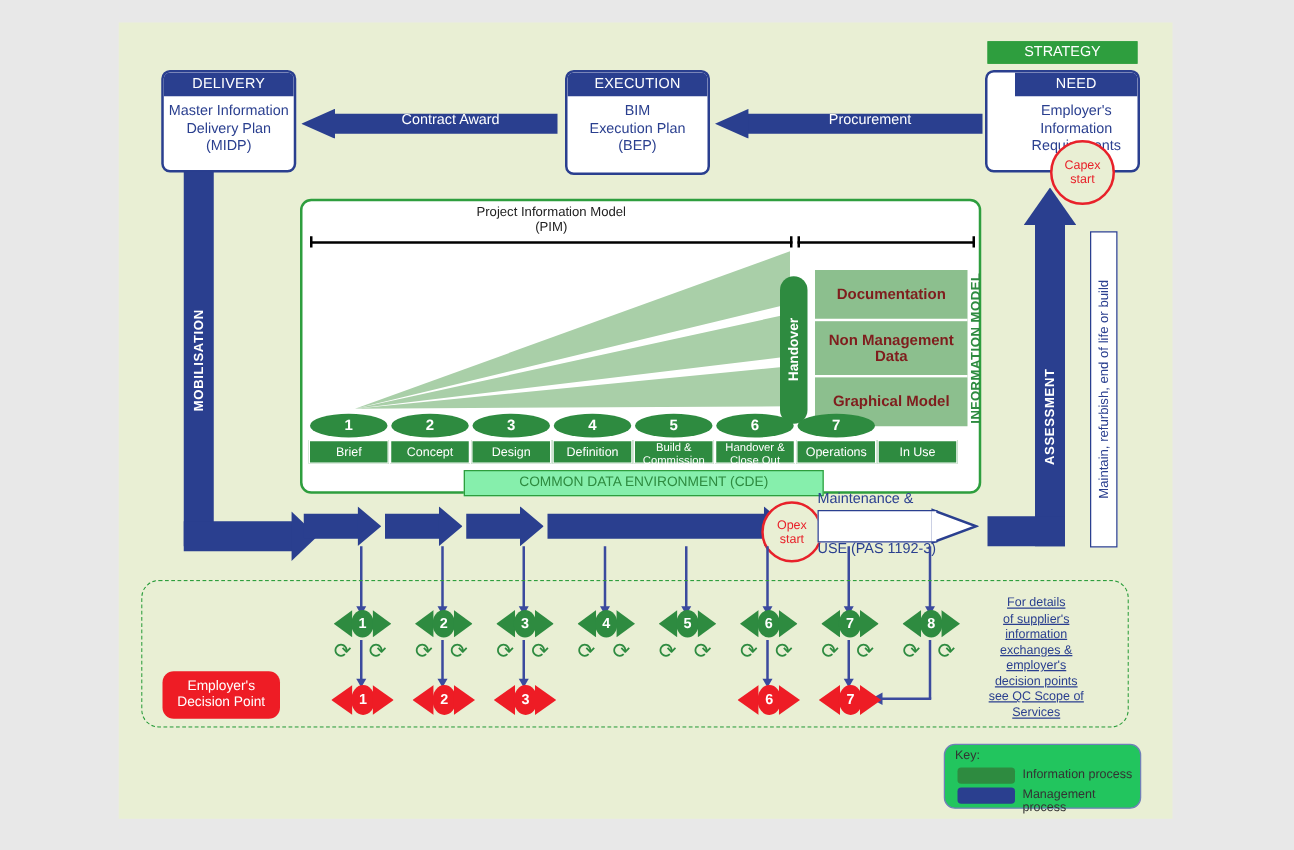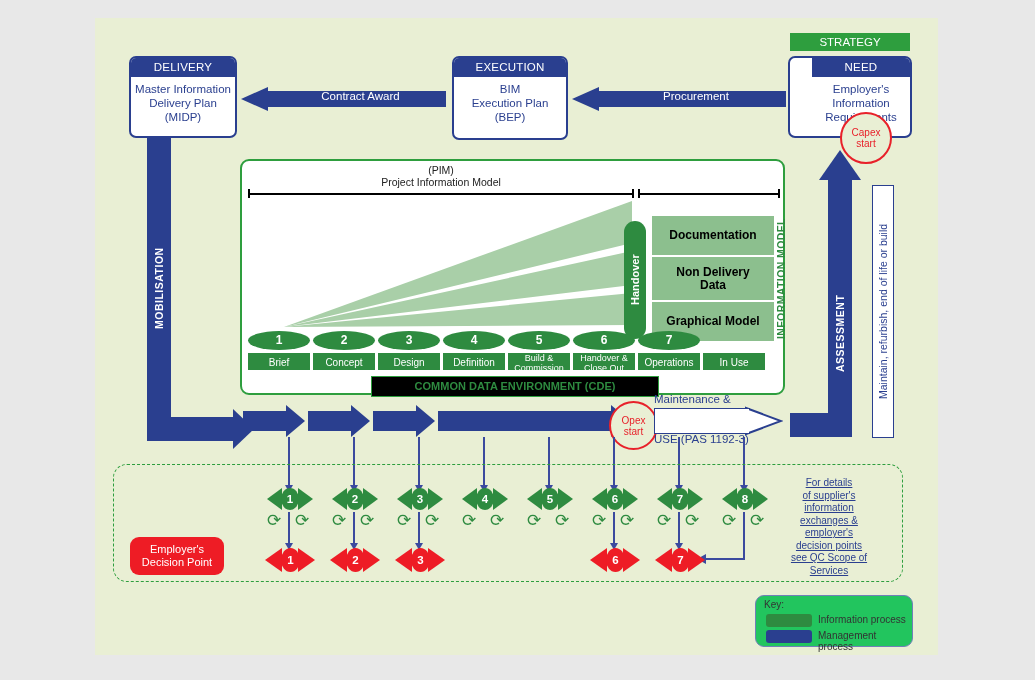--- a/index.html
+++ b/index.html
@@ -71,43 +71,42 @@
     color:#fff;font-size:12px;font-weight:bold;text-align:center;line-height:19px;
   }
   .stage-box{
     position:absolute;height:19px;background:#2e8b40;color:#fff;
     font-size:10px;text-align:center;line-height:19px;
     box-sizing:border-box;border:1px solid #fff;
   }
   .stage-box.two{line-height:9.5px;padding-top:1px;font-size:9px;}
 
   .aimcell{
-    position:absolute;background:#8cbf8e;color:#000000;
+    position:absolute;background:#8cbf8e;color:#7f1d1d;
     font-size:12px;font-weight:bold;text-align:center;
     box-sizing:border-box;border-bottom:2px solid #fff;
     display:flex;align-items:center;justify-content:center;
     line-height:13px;
   }
   #handover{
     position:absolute;background:#2e8b40;border-radius:11px;
     color:#fff;font-size:11px;font-weight:bold;
     writing-mode:vertical-rl;transform:rotate(180deg);
     display:flex;align-items:center;justify-content:center;
   }
   #infomodel-label{
     position:absolute;color:#2e8b40;font-size:10.5px;font-weight:bold;
     writing-mode:vertical-rl;transform:rotate(180deg);
     display:flex;align-items:center;justify-content:center;
     letter-spacing:.4px;
   }
   #cde{
-    position:absolute;background:#000000;border:1.6px solid #2e9e3e;
+    position:absolute;background:#86efac;border:1.6px solid #2e9e3e;
     color:#2e8b40;font-size:11px;text-align:center;line-height:19px;
     box-sizing:border-box;
-    font-weight:bold;
   }
 
   
   .vbar{position:absolute;background:#2a3f8f;}
   .vlabel{
     position:absolute;color:#fff;font-size:10.5px;font-weight:bold;
     writing-mode:vertical-rl;transform:rotate(180deg);
     display:flex;align-items:center;justify-content:center;letter-spacing:.5px;
   }
   #maintain-box{
@@ -251,22 +250,22 @@
   <div style="position:absolute;left:724px;top:132px;width:42px;height:30px;background:#2a3f8f;clip-path:polygon(50% 0%,100% 100%,0% 100%);"></div>
   <div class="vlabel" style="left:733px;top:220px;width:24px;height:190px;">ASSESSMENT</div>
 
   <div id="maintain-box" style="left:777px;top:167px;width:22px;height:253px;">
     <span>Maintain, refurbish, end of life or build</span>
   </div>
 
   <div id="imbox" style="left:145px;top:141px;width:545px;height:236px;">
 
     <div class="imtitle" style="left:4px;top:4px;width:390px;">
+      <div>Project Information Model</div>
       <div>(PIM)</div>
-      <div>Project Information Model</div>
     </div>
     <div class="bracket" style="left:6px;top:28px;width:386px;">
       <div class="bar"></div>
       <div class="tl"></div>
       <div class="tr"></div>
     </div>
 
     <div class="bracket" style="left:396px;top:28px;width:142px;">
       <div class="bar"></div>
       <div class="tl"></div>
@@ -276,21 +275,21 @@
     <svg style="position:absolute;left:0;top:38px;width:545px;height:135px;" viewBox="0 0 545 135">
       <polygon points="42,128 390,2 390,44 42,128" fill="#a9cfa8"></polygon>
       <polygon points="42,128 390,52 390,86 42,128" fill="#a9cfa8"></polygon>
       <polygon points="42,128 390,94 390,126 42,128" fill="#a9cfa8"></polygon>
     </svg>
 
     <div id="handover" style="left:382px;top:60px;width:22px;height:118px;">Handover</div>
 
     <div class="aimcell" style="left:410px;top:55px;width:122px;height:41px;">Documentation</div>
     <div class="aimcell" style="left:410px;top:96px;width:122px;height:45px;flex-direction:column;">
-      <span>Non Delivery</span>
+      <span>Non Management</span>
       <span>Data</span>
     </div>
     <div class="aimcell" style="left:410px;top:141px;width:122px;height:39px;border-bottom:none;">Graphical Model</div>
 
     <div id="infomodel-label" style="left:532px;top:48px;width:14px;height:140px;">INFORMATION MODEL</div>
 
     <div class="stage-el" style="left:6px;top:170px;width:62px;">1</div>
     <div class="stage-el" style="left:71px;top:170px;width:62px;">2</div>
     <div class="stage-el" style="left:136px;top:170px;width:62px;">3</div>
     <div class="stage-el" style="left:201px;top:170px;width:62px;">4</div>

